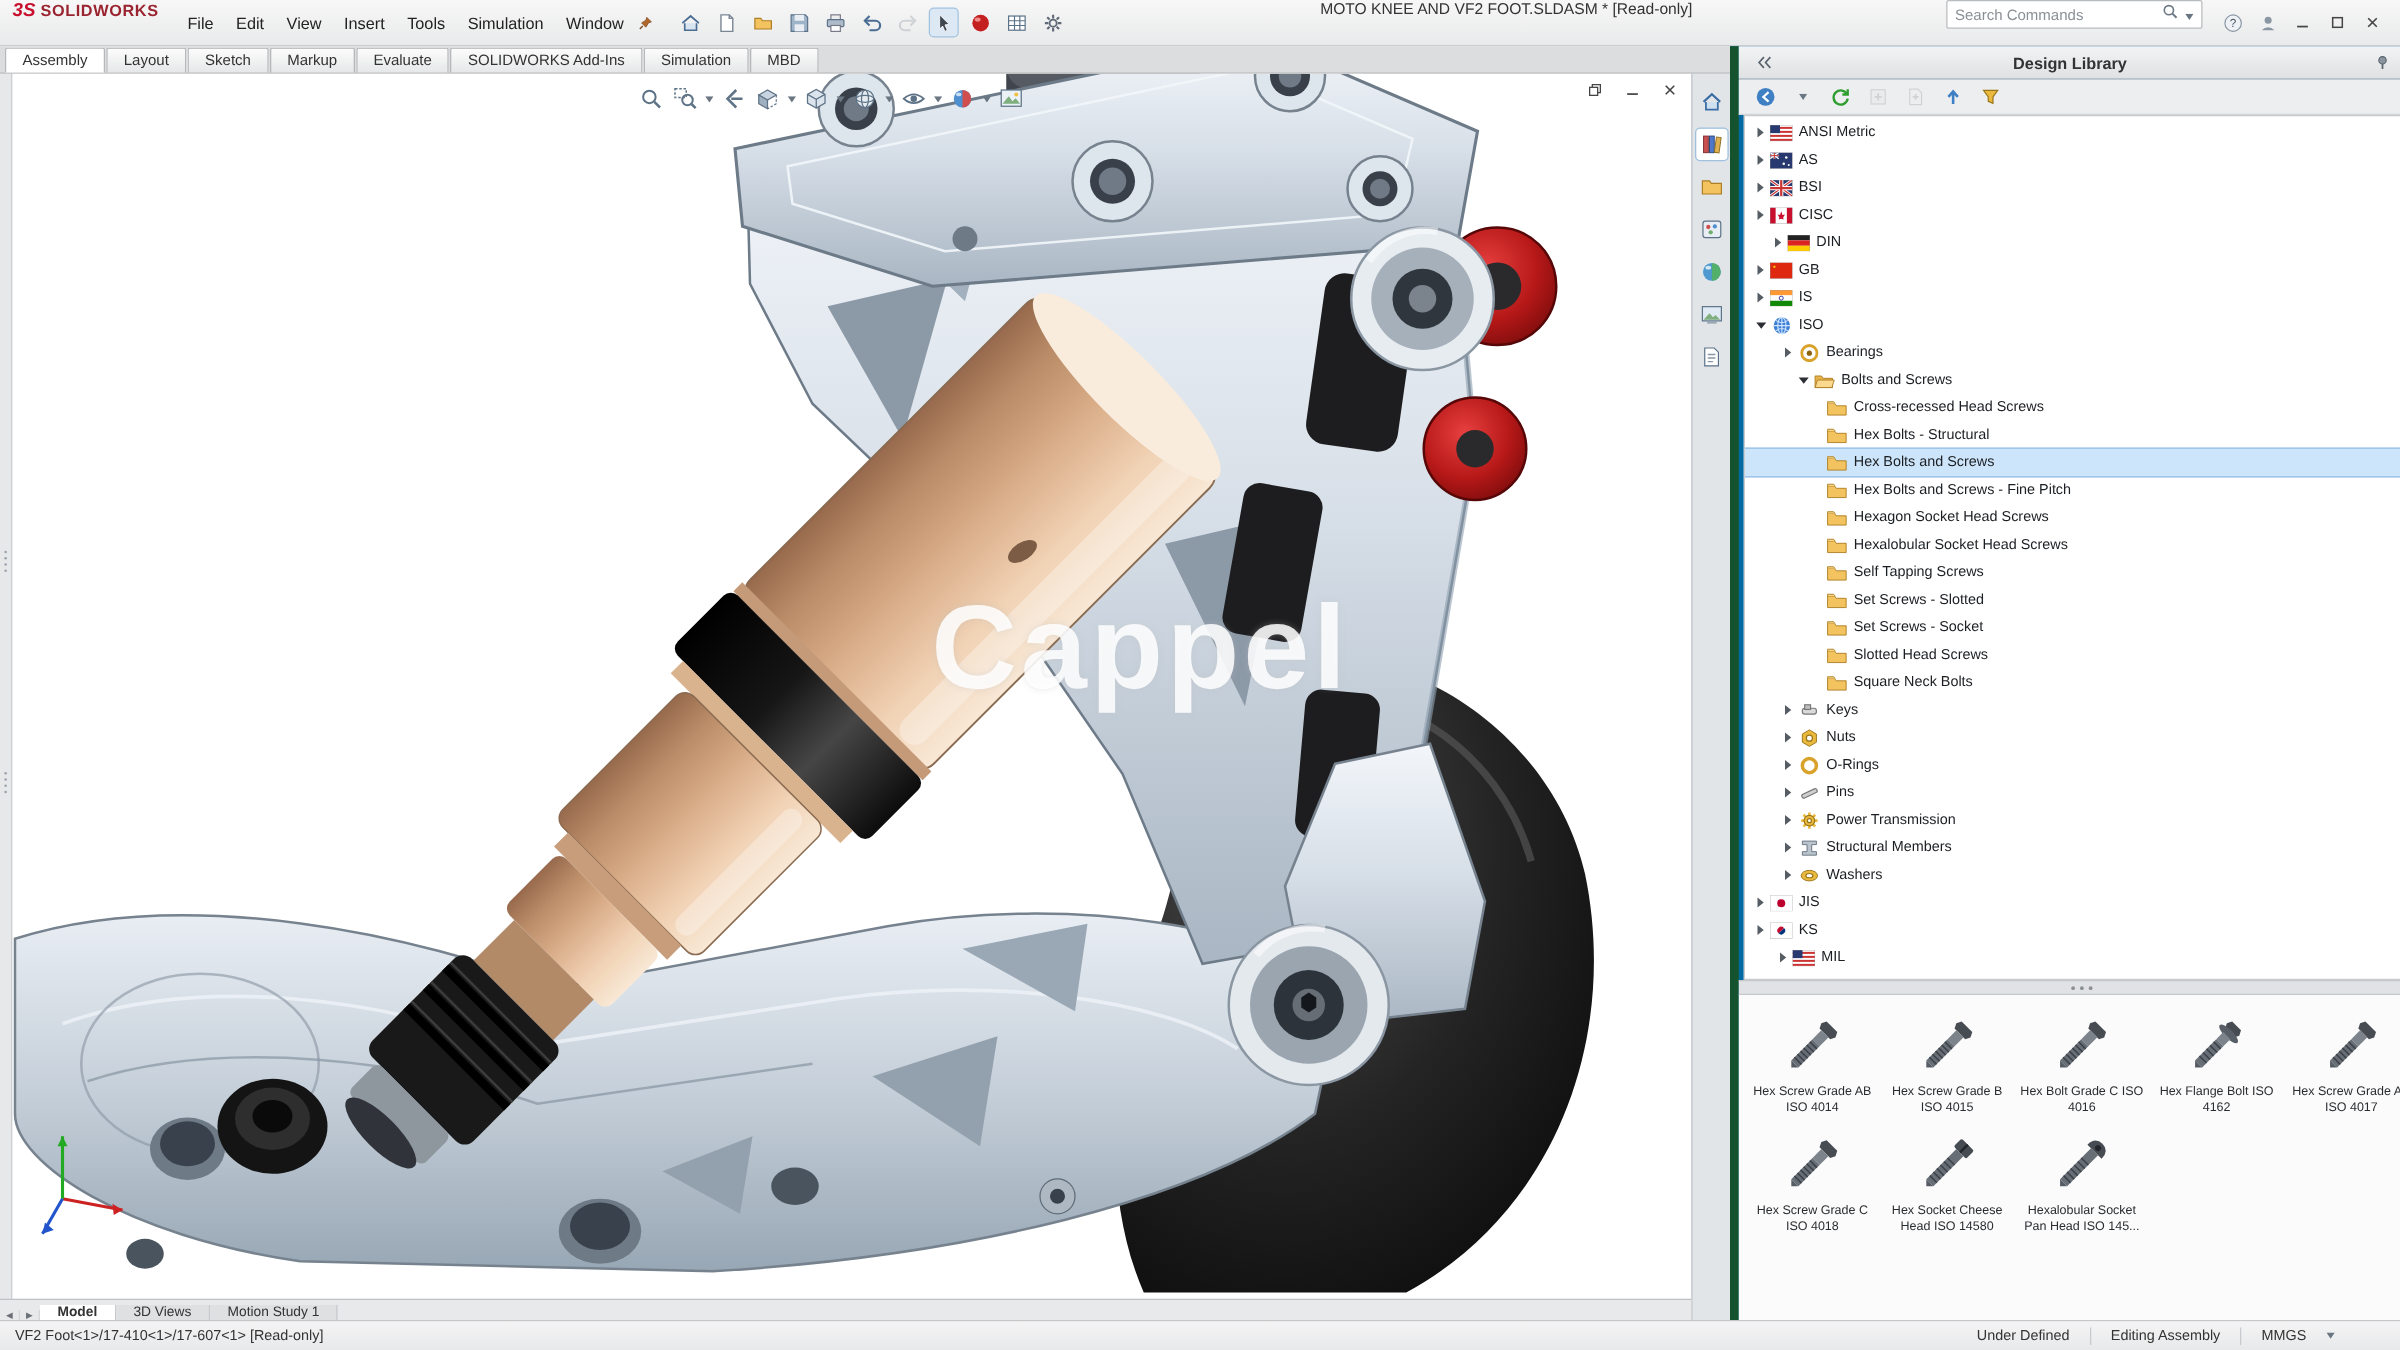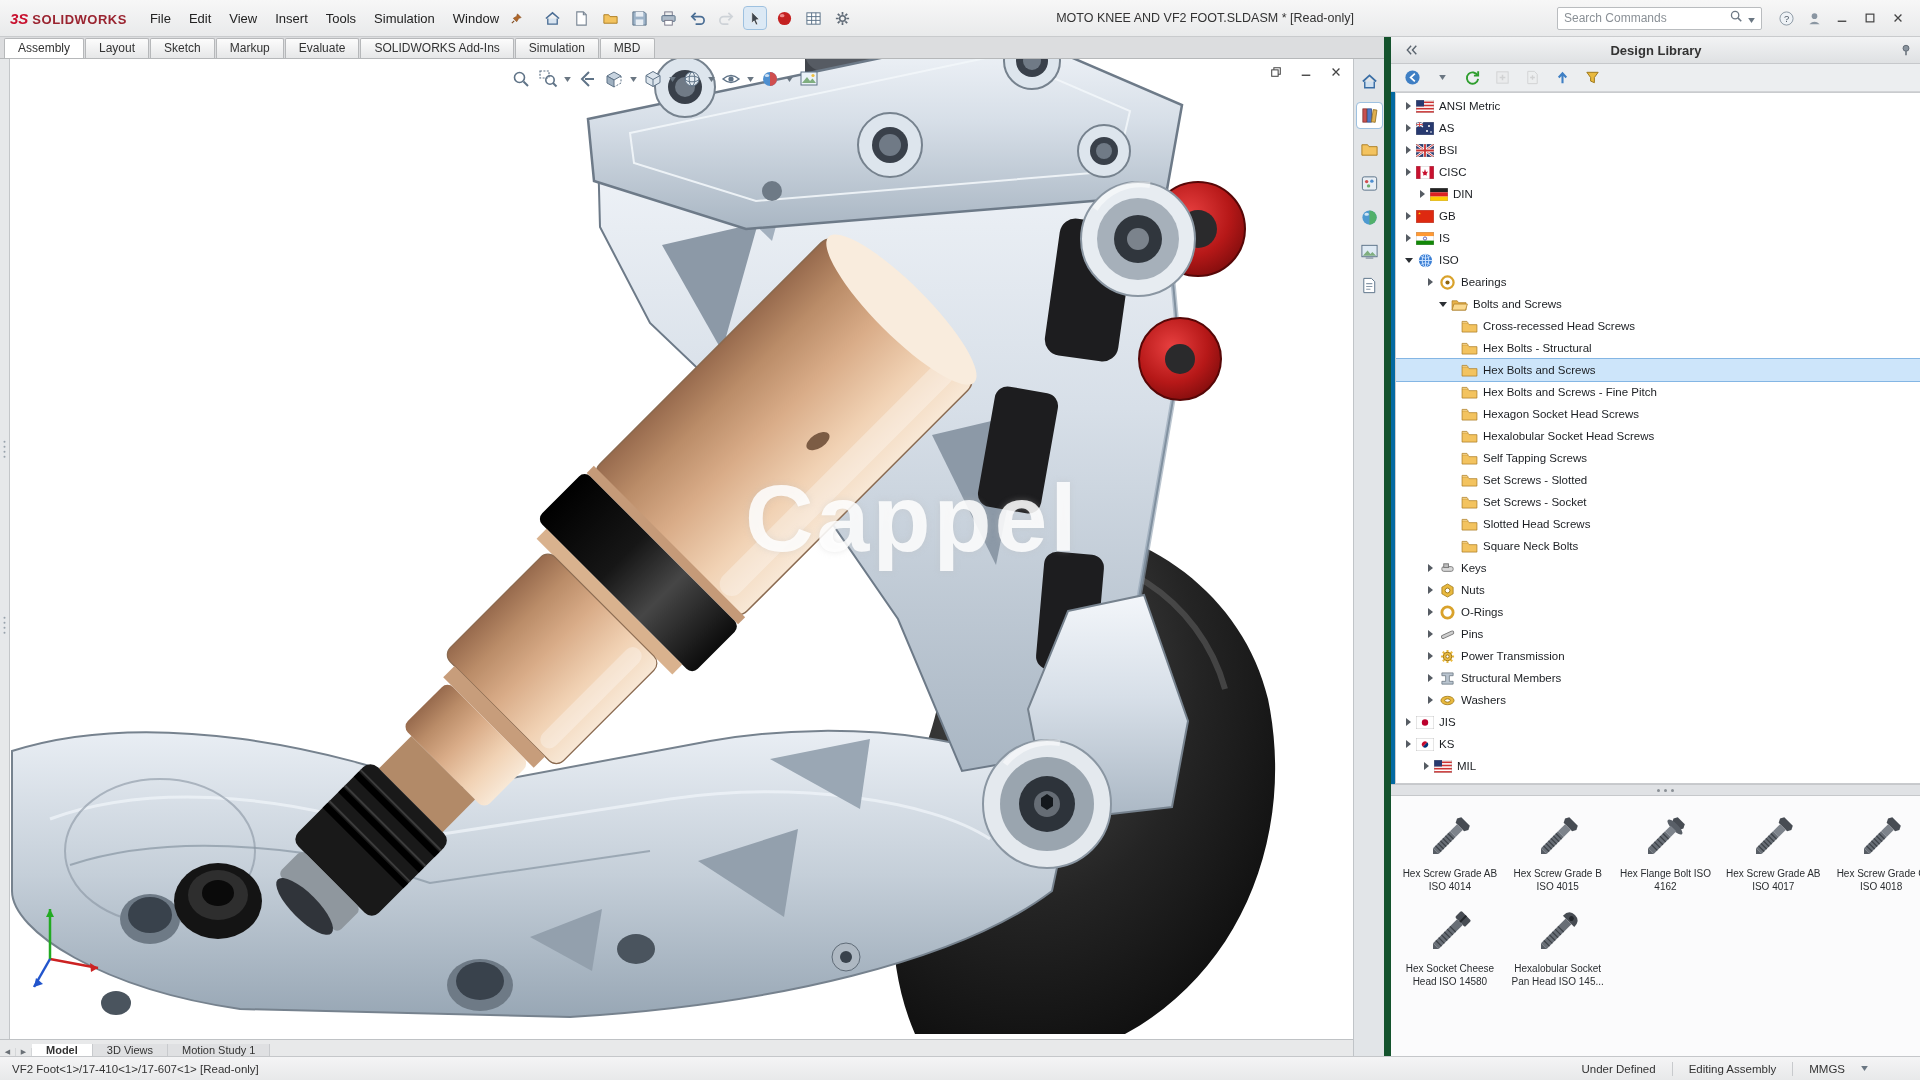--- a/index.html
+++ b/index.html
@@ -1,20 +1,20 @@
 <!DOCTYPE html>
 <html><head>
 <meta charset="utf-8">
 <style>
 *{margin:0;padding:0;box-sizing:border-box}
 html,body{width:1920px;height:1080px;overflow:hidden;font-family:"Liberation Sans",sans-serif;background:#fff;color:#222}
 #app{position:relative;width:1920px;height:1080px;background:#fff;outline:1px solid #777}
 
 
-#titlebar{position:absolute;left:0;top:0;width:1920px;height:37px;background:linear-gradient(#f7f7f7,#e9eaeb);border-bottom:1px solid #c9cbcd;display:flex;align-items:center;padding:0 10px;gap:4px}
+#titlebar{position:absolute;left:0;top:0;width:1920px;height:37px;background:linear-gradient(#f7f7f7,#e9eaeb);border-bottom:1px solid #c9cbcd;display:flex;padding:0 10px;gap:4px}
 .logo{display:flex;align-items:baseline;gap:4px;margin-right:10px}
 .logo-mark{color:#c8102e;font-weight:bold;font-size:15px;font-style:italic}
 .logo-text{color:#9a2430;font-weight:bold;font-size:13px;letter-spacing:.5px}
 #menus{display:flex;align-items:center}
 .menu-item{padding:3px 9px;font-size:13px;color:#222;cursor:default}
 .menu-pin{margin-left:2px;display:flex;align-items:center}
 #quicktools{display:flex;align-items:center;gap:7px;margin-left:14px}
 .qt{width:22px;height:22px;display:flex;align-items:center;justify-content:center;border-radius:3px}
 .qt-active{background:#dce9f5;outline:1px solid #9ec1e0}
 .qt-disabled{opacity:.45}
@@ -1001,20 +1001,36 @@
                 <path d="M24 48 L28 52 L32 48 Z" fill="#565c64"></path>
               </g>
             </svg>
           </div>
           <div class="plabel">Hex Screw Grade B ISO 4015</div>
         </div>
         <div class="part">
           <div class="thumb">
             <svg viewBox="0 0 56 56" width="62" height="56" xmlns="http://www.w3.org/2000/svg">
               <g transform="rotate(45 28 28)">
+                <path d="M22 6 L34 6 L36 10 L34 14 L22 14 L20 10 Z" fill="#474c53"></path>
+                <rect x="24" y="14" width="8" height="10" fill="#7d838b"></rect>
+                <rect x="24" y="24" width="8" height="24" fill="#686e76"></rect>
+                <g stroke="#3c4147" stroke-width="1.2">
+                  <path d="M24 27 h8 M24 30.5 h8 M24 34 h8 M24 37.5 h8 M24 41 h8 M24 44.5 h8"></path>
+                </g>
+                <path d="M24 48 L28 52 L32 48 Z" fill="#565c64"></path>
+              </g>
+            </svg>
+          </div>
+          <div class="plabel">Hex Bolt Grade C ISO 4016</div>
+        </div>
+        <div class="part">
+          <div class="thumb">
+            <svg viewBox="0 0 56 56" width="62" height="56" xmlns="http://www.w3.org/2000/svg">
+              <g transform="rotate(45 28 28)">
                 <path d="M23 5 L33 5 L35 9 L33 13 L23 13 L21 9 Z" fill="#474c53"></path>
                 <ellipse cx="28" cy="14" rx="10" ry="3.5" fill="#595f67"></ellipse>
                 <rect x="24" y="16" width="8" height="8" fill="#7d838b"></rect>
                 <rect x="24" y="24" width="8" height="24" fill="#686e76"></rect>
                 <g stroke="#3c4147" stroke-width="1.2">
                   <path d="M24 27 h8 M24 31 h8 M24 35 h8 M24 39 h8 M24 43 h8"></path>
                 </g>
                 <path d="M24 48 L28 52 L32 48 Z" fill="#565c64"></path>
               </g>
             </svg>

